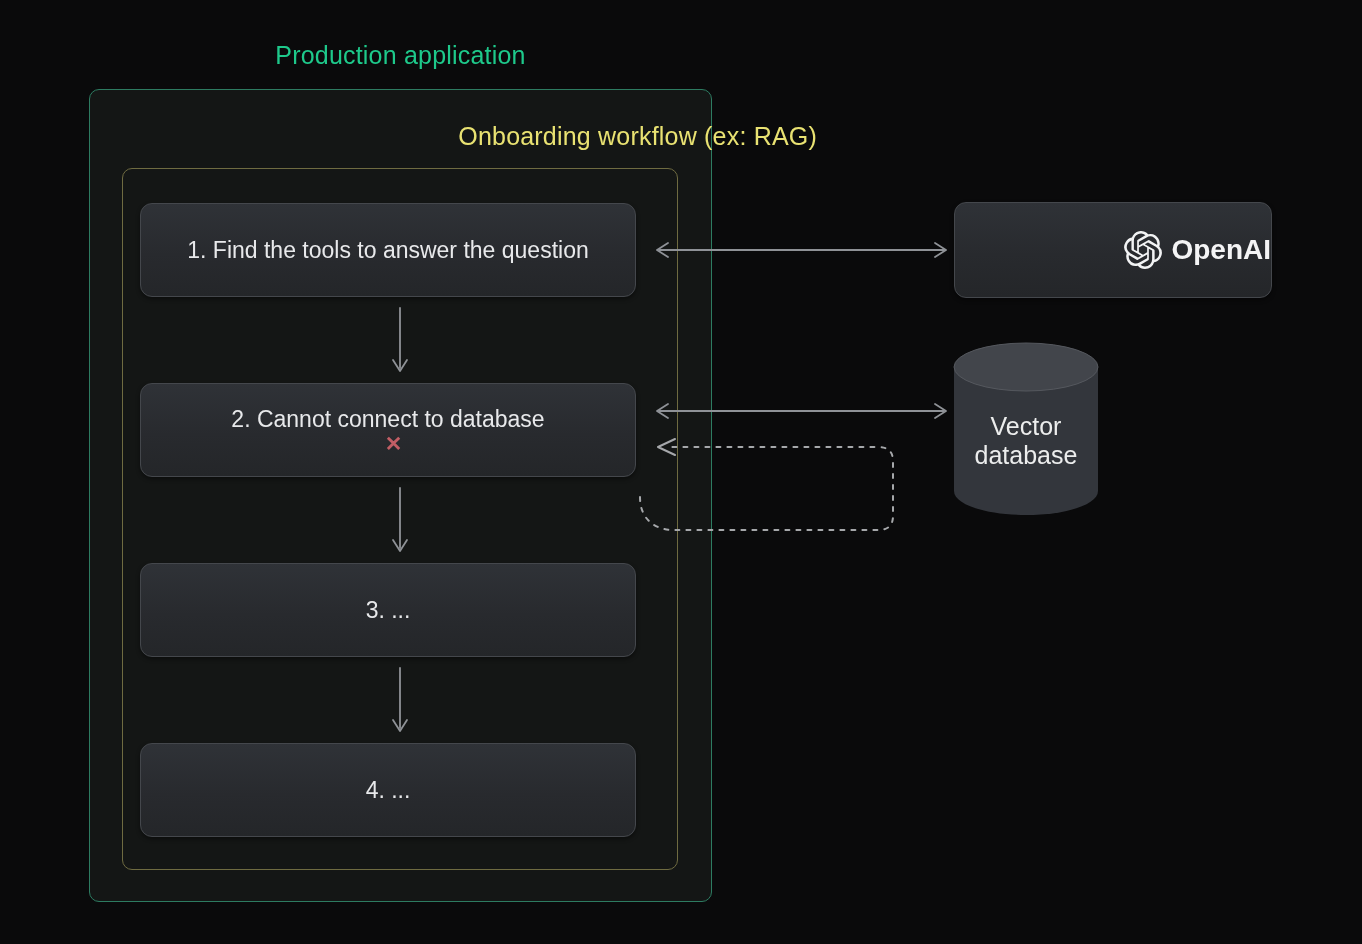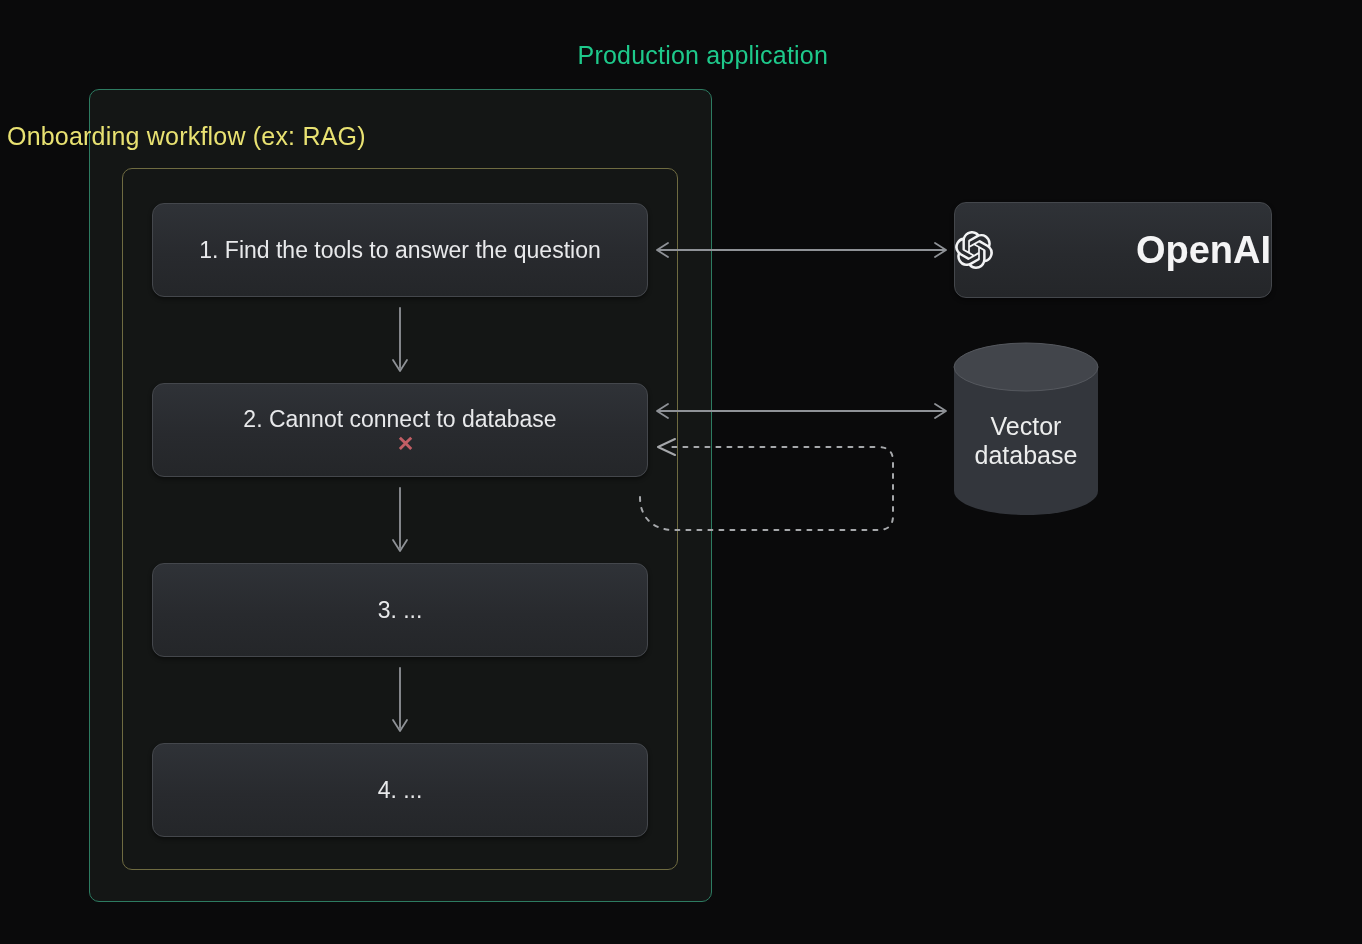--- a/index.html
+++ b/index.html
@@ -2,51 +2,51 @@
 <html><head>
 <meta charset="utf-8">
 <style>
   html,body { margin:0; padding:0; background:#0a0a0b; }
   .stage {
     position:relative; width:1362px; height:944px; overflow:hidden;
     background:#0a0a0b;
     font-family:"Liberation Sans", sans-serif;
   }
   .title-production {
-    position:absolute; left:0; top:41px; width:801px; text-align:right;
-    color:#1ec98b; font-size:25px; letter-spacing:.2px;margin-left:27px;
+    position:absolute; left:0; top:41px; width:801px; text-align:center;
+    color:#1ec98b; font-size:25px; letter-spacing:.2px;
   }
   .box-production {
     position:absolute; left:89px; top:89px; width:621px; height:811px;
     border:1px solid #2d7b61; border-radius:10px; background:#141615;
   }
   .title-workflow {
-    position:absolute; left:7px; top:122px; width:801px; text-align:left;
+    position:absolute; left:16px; top:122px; width:801px; text-align:right;
     color:#e9e272; font-size:25px; letter-spacing:.2px;
   }
   .box-workflow {
     position:absolute; left:122px; top:168px; width:554px; height:700px;
     border:1px solid #6f6b41; border-radius:10px;
   }
   .step {
-    position:absolute; left:152px; width:494px; height:92px;
+    position:absolute; left:140px; width:494px; height:92px;
     border:1px solid #44474c; border-radius:12px;
     background:linear-gradient(180deg,#2f3237 0%,#282a2e 55%,#242629 100%);
     display:flex; align-items:center; justify-content:center;
     color:#e8e9eb; font-size:23px;
     box-shadow:0 2px 4px rgba(0,0,0,.45);
   }
   .step-1{ top:203px; } .step-2{ top:383px;flex-direction:column; } .step-3{ top:563px; } .step-4{ top:743px; }
   .error-x { color:#c25e65; font-size:21px; font-weight:700; margin-left:11px; line-height:1; }
   .openai-box {
     position:absolute; left:954px; top:202px; width:316px; height:94px;
     border:1px solid #44474c; border-radius:12px;
     background:linear-gradient(180deg,#2f3237 0%,#282a2e 55%,#242629 100%);
-    display:flex; align-items:center; justify-content:space-between; gap:9px;
-    color:#f4f4f5; font-size:38px; font-weight:700;
+    display:flex; align-items:center; justify-content:flex-end; gap:9px;
+    color:#f4f4f5; font-size:28px; font-weight:700;
     box-shadow:0 2px 4px rgba(0,0,0,.45);
   }
   .openai-logo { display:block; }
   .cylinder { position:absolute; left:953px; top:342px; }
   .vdb-label {
     position:absolute; left:961px; top:412px; width:130px; text-align:center;
     color:#eceded; font-size:25px; line-height:29px;
   }
   .connectors { position:absolute; left:0; top:0; pointer-events:none; }
 </style>

